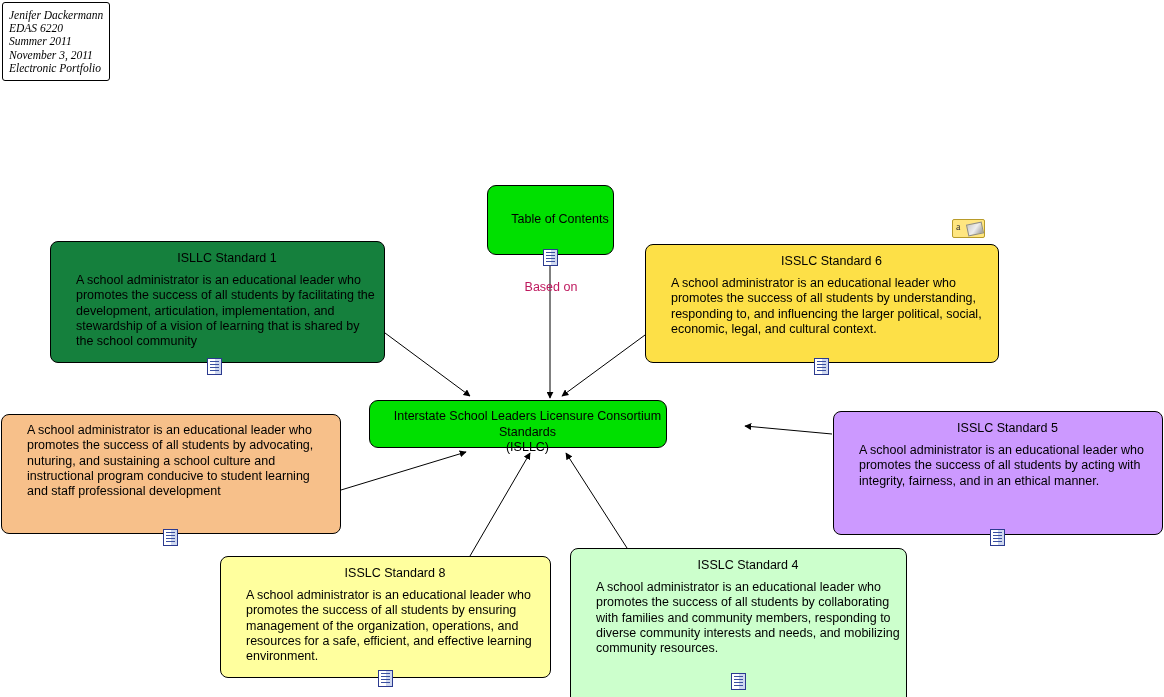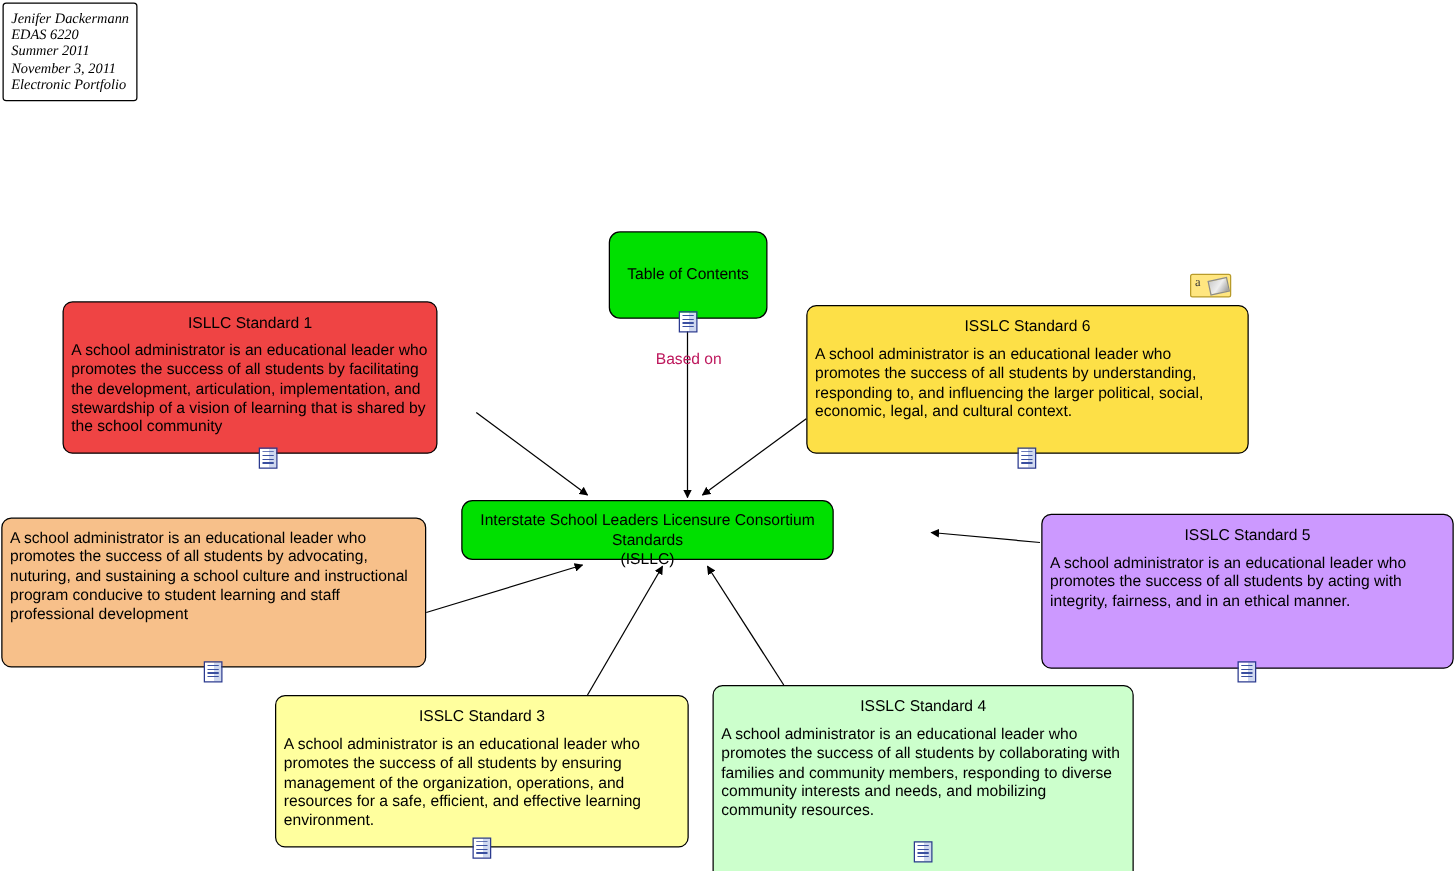--- a/index.html
+++ b/index.html
@@ -23,20 +23,21 @@
     top: 0;
     width: 1164px;
     height: 697px;
     pointer-events: none;
   }
   .node {
     position: absolute;
     box-sizing: border-box;
     border: 1px solid #000000;
     border-radius: 8px;
+    padding-left: 19px;
   }
   .node .title {
     text-align: center;
     font-size: 12.5px;
     color: #000000;
     padding-top: 9px;
   }
   .node .body {
     font-size: 12.5px;
     color: #000000;
@@ -91,23 +92,23 @@
   }
   #node-toc .centertext {
     text-align: center;
     font-size: 12.5px;
     padding-top: 26px;
   }
   
   #node-s1 {
     left: 50px;
     top: 241px;
-    width: 300px;
+    width: 335px;
     height: 122px;
-    background: #ef4444;
+    background: #15803d;
   }
   
   #node-s2 {
     left: 1px;
     top: 414px;
     width: 340px;
     height: 120px;
     background: #f7c08a;
   }
   
@@ -263,21 +264,21 @@
     </div>
 
   <div class="node" id="node-s2">
     <div class="body">A school administrator is an educational leader who promotes the success of all students by advocating, nuturing, and sustaining a school culture and instructional program conducive to student learning and staff professional development</div>
   </div>
   <div class="doc-icon" style="left:163px; top:529px;">
       <div class="bars"></div>
     </div>
 
   <div class="node" id="node-s3">
-    <div class="title">ISSLC Standard 3</div>
+    <div class="title">ISSLC Standard 8</div>
     <div class="body">A school administrator is an educational leader who promotes the success of all students by ensuring management of the organization, operations, and resources for a safe, efficient, and effective learning environment.</div>
   </div>
   <div class="doc-icon" style="left:378px; top:670px;">
       <div class="bars"></div>
     </div>
 
   <div class="node" id="node-s4">
     <div class="title">ISSLC Standard 4</div>
     <div class="body">A school administrator is an educational leader who promotes the success of all students by collaborating with families and community members, responding to diverse community interests and needs, and mobilizing community resources.</div>
   </div>

